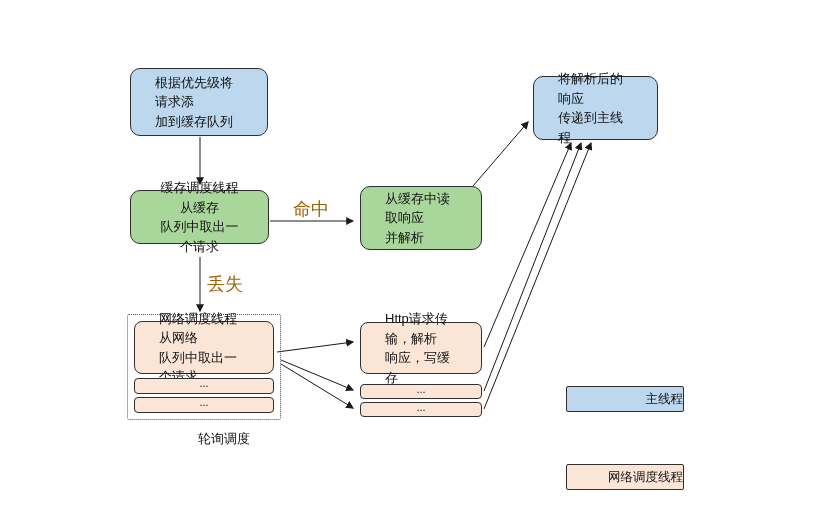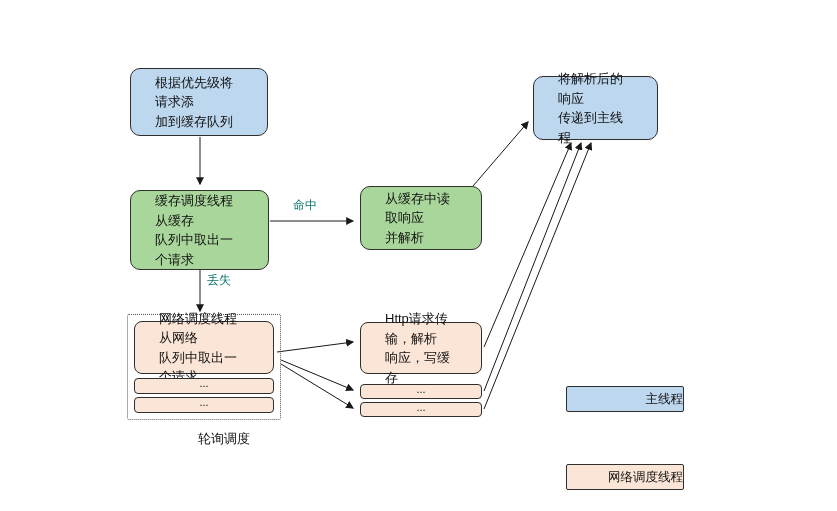--- a/index.html
+++ b/index.html
@@ -42,22 +42,22 @@
     padding-bottom: 5px;
   }
   .group {
     position: absolute;
     border: 1.5px dotted #555555;
     border-radius: 2px;
     background: transparent;
   }
   .edge-label {
     position: absolute;
-    font-size: 12px;
-    color: #0f766e;
+    font-size: 18px;
+    color: #a16207;
   }
   .caption {
     position: absolute;
     font-size: 13px;
     color: #111111;
     text-align: right;
   }
   .legend-item {
     position: absolute;
     width: 118px;
@@ -92,21 +92,21 @@
     <line x1="484" y1="347" x2="571" y2="143" marker-end="url(#ah)"></line>
     <line x1="484" y1="391" x2="581" y2="143" marker-end="url(#ah)"></line>
     <line x1="484" y1="409" x2="591" y2="143" marker-end="url(#ah)"></line>
   </svg>
 
   <div class="node blue" style="left:130px; top:68px; width:138px; height:68px;">
     <span>根据优先级将请求添
 加到缓存队列</span>
   </div>
 
-  <div class="node green" style="left:130px; top:190px; width:139px; height:80px;">
+  <div class="node green" style="left:130px; top:190px; width:139px; height:54px;text-align:center;">
     <span>缓存调度线程从缓存
 队列中取出一个请求</span>
   </div>
 
   <div class="node green" style="left:360px; top:186px; width:122px; height:64px;">
     <span>从缓存中读取响应
 并解析</span>
   </div>
 
   <div class="node blue" style="left:533px; top:76px; width:125px; height:64px;">

